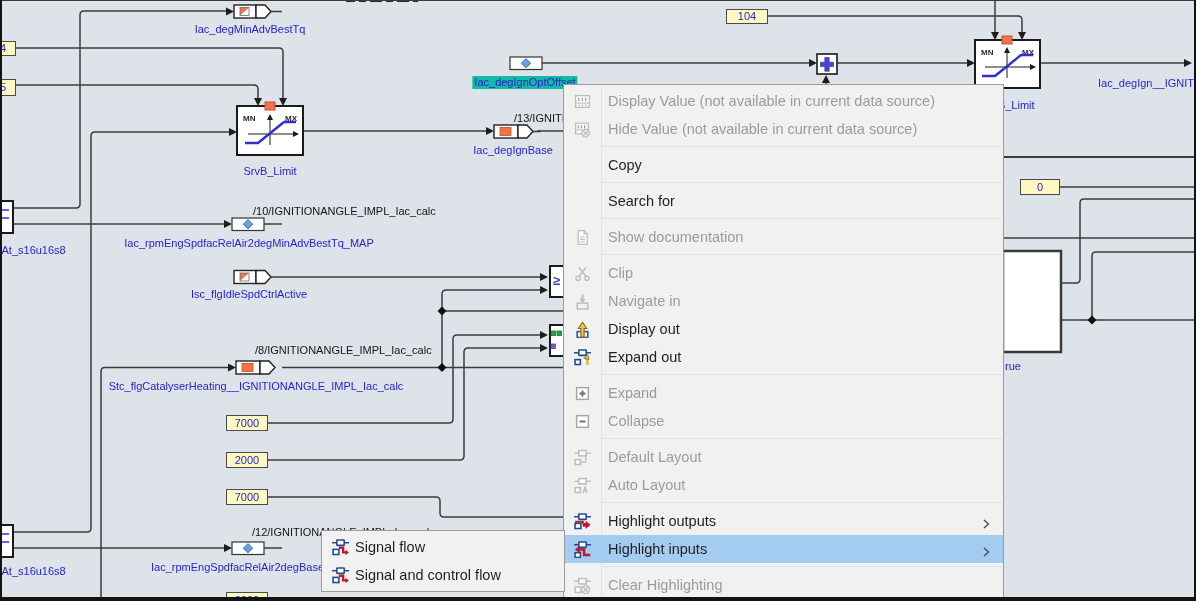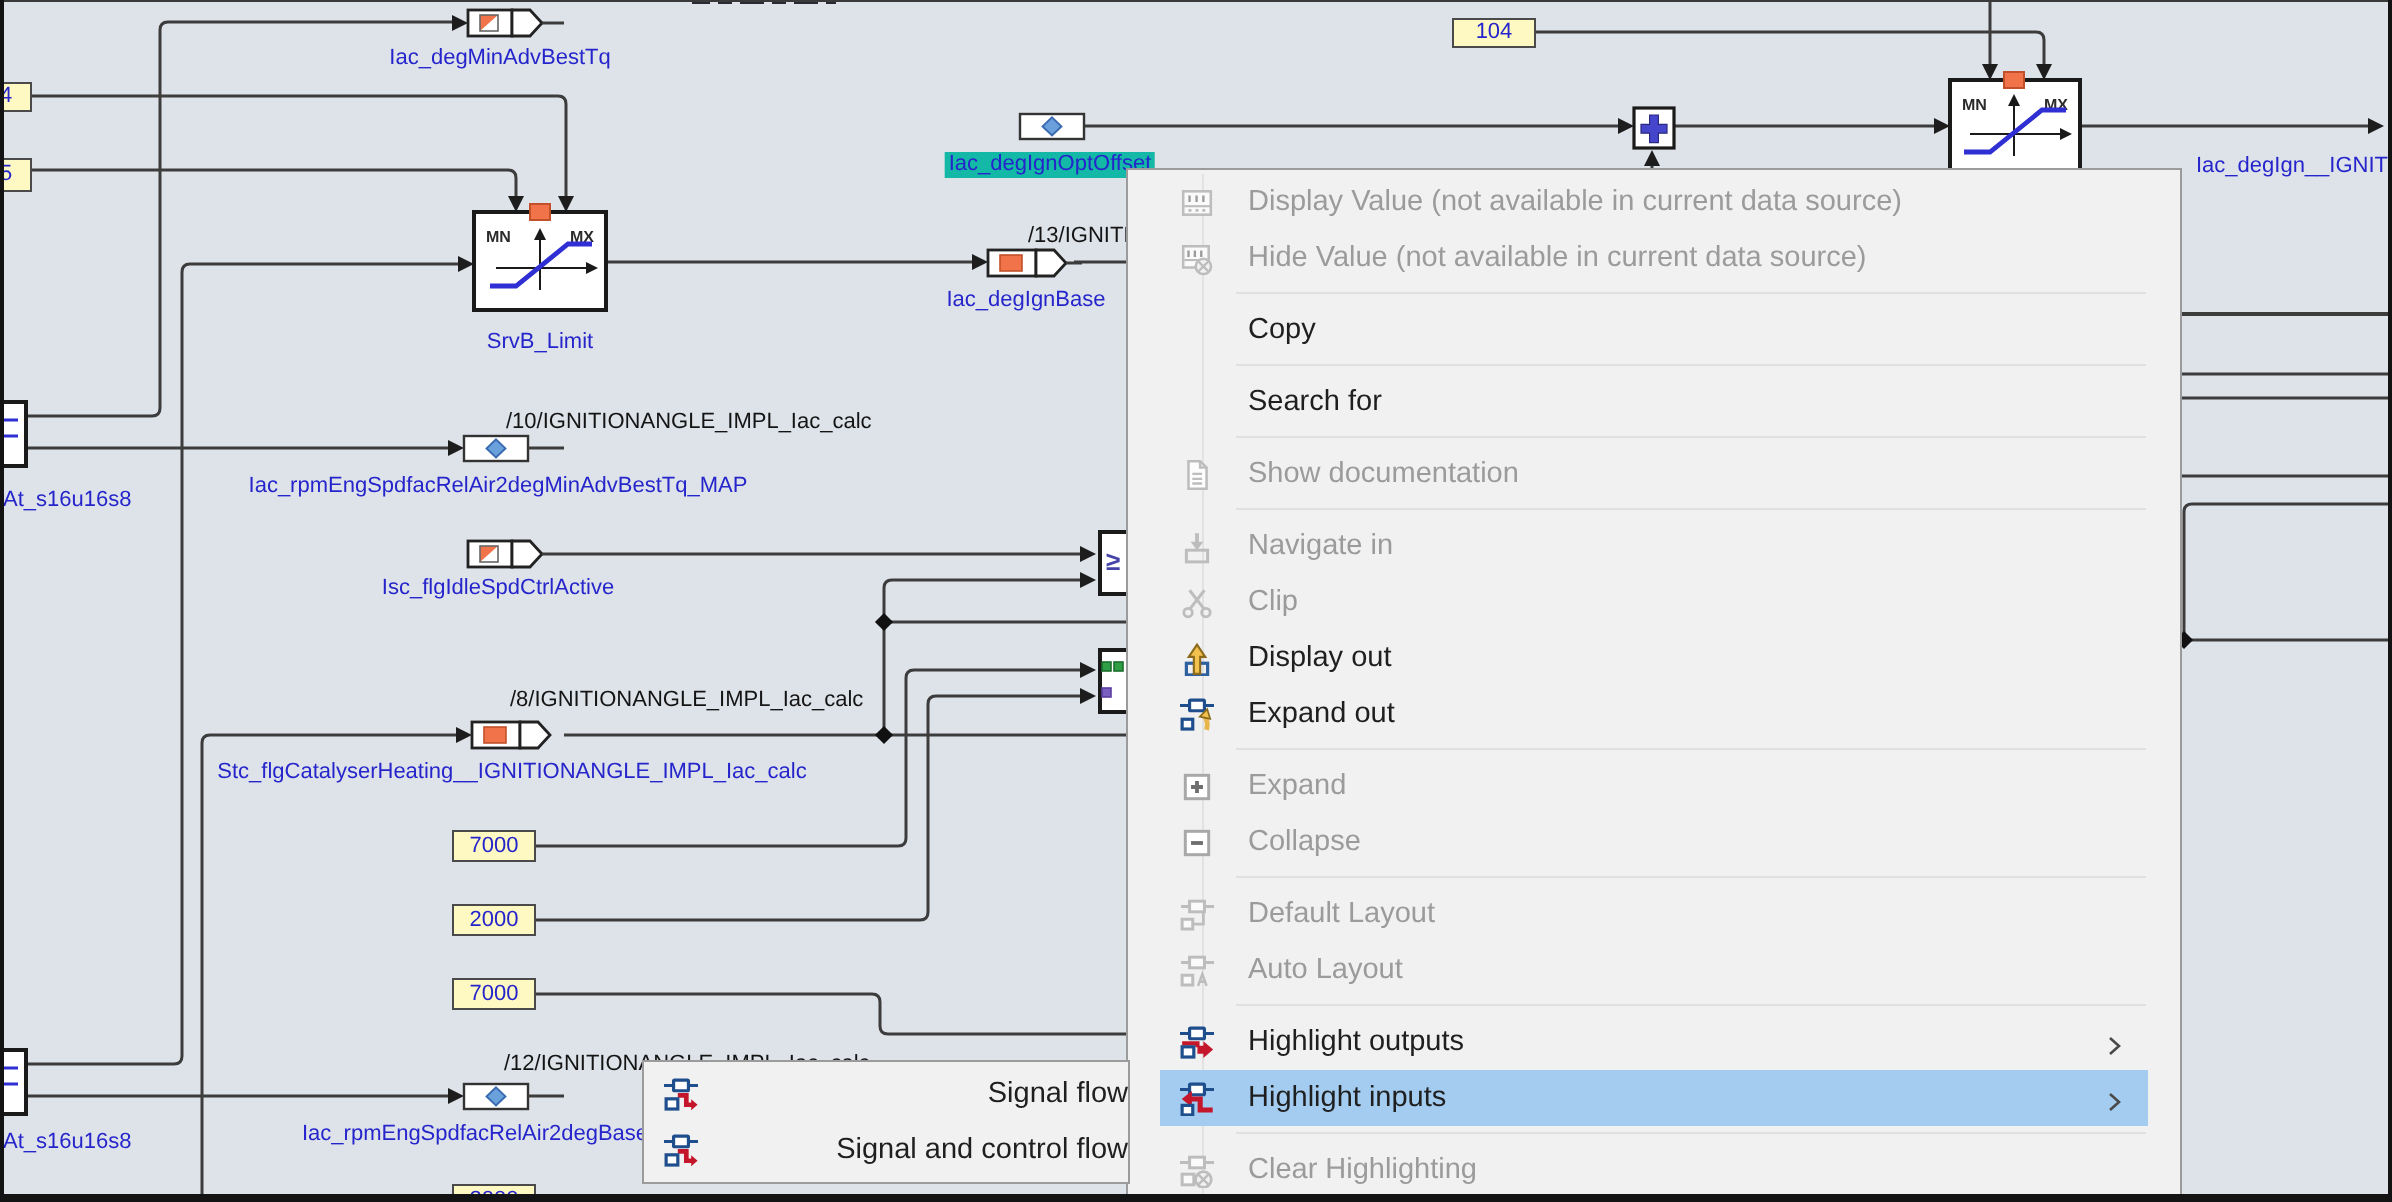--- a/index.html
+++ b/index.html
@@ -14,36 +14,36 @@
   .dlabel.black { color: #141414; }
   .dlabel.center { transform: translateX(-50%); }
   .dlabel.hl { background: #14b8a6; padding: 0 2px; }
 
   .constbox { position: absolute; z-index: 2; background: #fef9c3; border: 1px solid #4a4a4a;
               color: #2525cb; font-size: 11px; text-align: center; line-height: 13px; }
 
   .topdash { position: absolute; top: 0; height: 2px; background: #2a2a30; z-index: 2; }
 
   
-  #context-menu { position: absolute; left: 563px; top: 84px; width: 528px; z-index: 10;
-                  background: #f1f1f1; border: 1px solid #9b9b9b; padding: 2px 16px; }
+  #context-menu { position: absolute; left: 563px; top: 84px; width: 441px; z-index: 10;
+                  background: #f1f1f1; border: 1px solid #9b9b9b; padding: 2px 0; }
   #context-menu .gutterline { position: absolute; left: 37px; top: 2px; bottom: 2px; width: 1px; background: #e2e2e2; }
   .mitem { position: relative; height: 28px; display: flex; align-items: center; padding-left: 44px;
            font-size: 14.5px; color: #1f1f1f; cursor: default; }
   .mitem.disabled { color: #9b9b9b; }
   .mitem.selected { background: #a3ccf0; }
   .mitem .micon { position: absolute; left: 8px; top: 50%; transform: translateY(-50%); width: 20px; height: 20px; display: flex; align-items: center; justify-content: center; }
   .mitem .marrow { position: absolute; right: 12px; top: 50%; transform: translateY(-50%); width: 10px; height: 10px; }
   .msep { height: 8px; position: relative; }
   .msep:after { content: ""; position: absolute; left: 38px; right: 1px; top: 3px; height: 1px; background: #e0e0e0; }
 
   
   #sub-menu { position: absolute; left: 321px; top: 530px; width: 244px; z-index: 11;
               background: #f1f1f1; border: 1px solid #9b9b9b; padding: 2px 0; }
-  #sub-menu .mitem { padding-left: 65px; justify-content: flex-end; }
+  #sub-menu .mitem { padding-left: 33px; }
 
   
   .frame { position: absolute; background: #131313; z-index: 20; }
   #frame-top { left: 0; top: 0; width: 1196px; height: 1px; background:#3a3a3a; }
   #frame-left { left: 0; top: 0; width: 2px; height: 601px; }
   #frame-right { right: 0; top: 0; width: 2px; height: 601px; }
   #frame-bottom { left: 0; bottom: 0; width: 1196px; height: 4px; }
 </style>
 </head>
 <body>
@@ -315,36 +315,36 @@
           <path d="M9.5,1.5 v3 h3" fill="none" stroke="#bdbdbd" stroke-width="1.2"></path>
           <path d="M5.8,7.5 h4.6 M5.8,9.8 h4.6 M5.8,12 h4.6" stroke="#bdbdbd" stroke-width="1.1"></path>
         </svg>
       </span>
       <span class="mlabel">Show documentation</span>
     </div>
     <div class="msep"></div>
     <div class="mitem disabled">
       <span class="micon">
         <svg width="17" height="17" viewBox="0 0 16 16">
+          <path d="M4.5,2 L11.5,11 M11.5,2 L4.5,11" stroke="#bdbdbd" stroke-width="1.4" fill="none"></path>
+          <circle cx="3.8" cy="12.5" r="2" fill="none" stroke="#bdbdbd" stroke-width="1.3"></circle>
+          <circle cx="12.2" cy="12.5" r="2" fill="none" stroke="#bdbdbd" stroke-width="1.3"></circle>
+        </svg>
+      </span>
+      <span class="mlabel">Clip</span>
+    </div>
+    <div class="mitem disabled">
+      <span class="micon">
+        <svg width="17" height="17" viewBox="0 0 16 16">
           <rect x="3" y="9.5" width="10" height="5.5" fill="none" stroke="#bdbdbd" stroke-width="1.4"></rect>
           <path d="M8,1.5 V6" stroke="#bdbdbd" stroke-width="1.8" fill="none"></path>
           <polygon points="5,5.5 11,5.5 8,9.5" fill="#bdbdbd"></polygon>
         </svg>
       </span>
       <span class="mlabel">Navigate in</span>
-    </div>
-    <div class="mitem disabled">
-      <span class="micon">
-        <svg width="17" height="17" viewBox="0 0 16 16">
-          <path d="M4.5,2 L11.5,11 M11.5,2 L4.5,11" stroke="#bdbdbd" stroke-width="1.4" fill="none"></path>
-          <circle cx="3.8" cy="12.5" r="2" fill="none" stroke="#bdbdbd" stroke-width="1.3"></circle>
-          <circle cx="12.2" cy="12.5" r="2" fill="none" stroke="#bdbdbd" stroke-width="1.3"></circle>
-        </svg>
-      </span>
-      <span class="mlabel">Clip</span>
     </div>
     <div class="mitem">
       <span class="micon">
         <svg width="17" height="17" viewBox="0 0 16 16">
           <rect x="3" y="10" width="10" height="5.5" fill="none" stroke="#2e5f9e" stroke-width="1.5"></rect>
           <polygon points="6.5,15 6.5,7 4.1,7 8,1.2 11.9,7 9.5,7 9.5,15" fill="#f2c14e" stroke="#8a6a1d" stroke-width="1"></polygon>
         </svg>
       </span>
       <span class="mlabel">Display out</span>
     </div>

